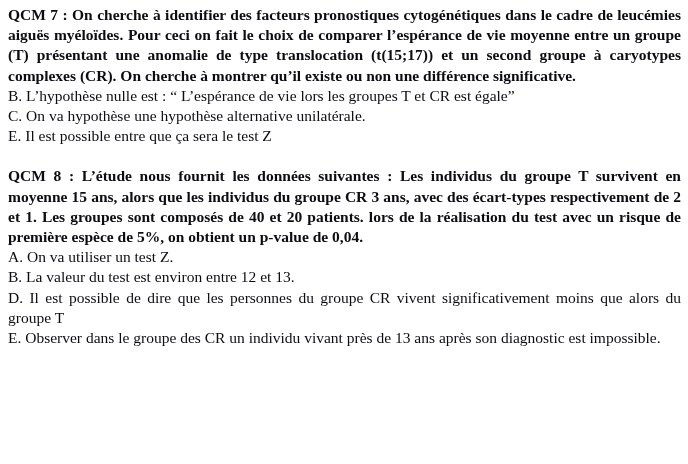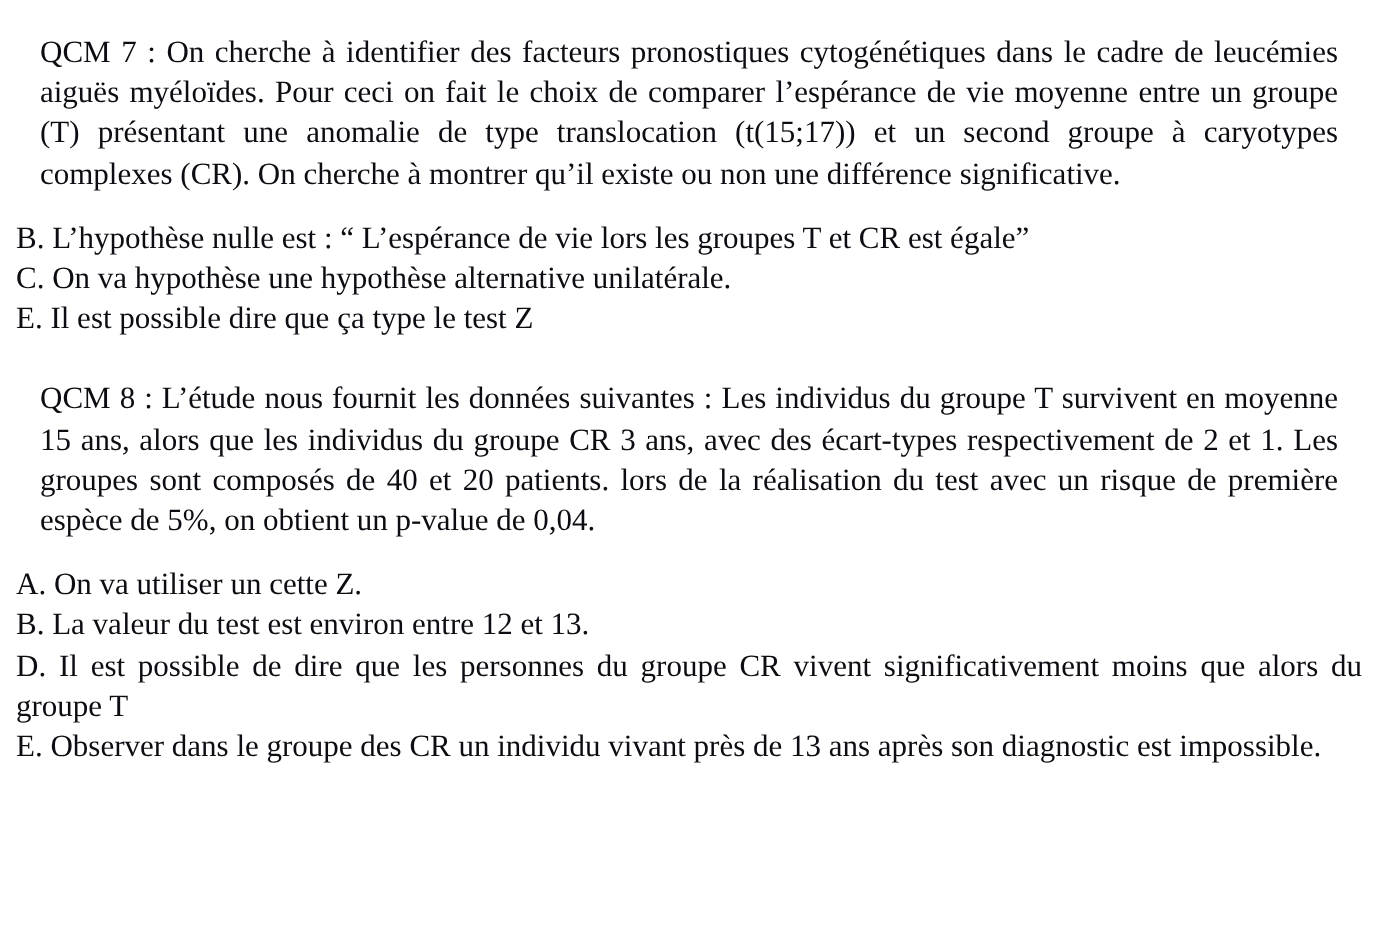--- a/index.html
+++ b/index.html
@@ -14,45 +14,45 @@
     box-sizing: border-box;
     padding: 5px 7px 0 8px;
     background: #ffffff;
     color: #0c0c12;
     font-family: "Liberation Serif", serif;
     font-size: 15.5px;
     line-height: 20.2px;
     overflow: hidden;
   }
   .stem {
-    margin: 12px;
-    font-weight: normal;
+    margin: 0;
+    font-weight: bold;
     text-align: justify;
   }
   .option {
     margin: 0;
     font-weight: normal;
     text-align: justify;
   }
   .question { margin: 0; }
   .question + .question { margin-top: 20px; }
 </style>
 </head>
 <body>
 
 <div class="page">
 
   <section class="question">
     <p class="stem">QCM 7 : On cherche à identifier des facteurs pronostiques cytogénétiques dans le cadre de leucémies aiguës myéloïdes. Pour ceci on fait le choix de comparer l’espérance de vie moyenne entre un groupe (T) présentant une anomalie de type translocation (t(15;17)) et un second groupe à caryotypes complexes (CR). On cherche à montrer qu’il existe ou non une différence significative.</p>
     <p class="option">B. L’hypothèse nulle est : “ L’espérance de vie lors les groupes T et CR est égale”</p>
     <p class="option">C. On va hypothèse une hypothèse alternative unilatérale.</p>
-    <p class="option">E. Il est possible dire que ça type le test Z</p>
+    <p class="option">E. Il est possible entre que ça sera le test Z</p>
   </section>
 
   <section class="question">
     <p class="stem">QCM 8 : L’étude nous fournit les données suivantes : Les individus du groupe T survivent en moyenne 15 ans, alors que les individus du groupe CR 3 ans, avec des écart-types respectivement de 2 et 1. Les groupes sont composés de 40 et 20 patients. lors de la réalisation du test avec un risque de première espèce de 5%, on obtient un p-value de 0,04.</p>
-    <p class="option">A. On va utiliser un cette Z.</p>
+    <p class="option">A. On va utiliser un test Z.</p>
     <p class="option">B. La valeur du test est environ entre 12 et 13.</p>
     <p class="option">D. Il est possible de dire que les personnes du groupe CR vivent significativement moins que alors du groupe T</p>
     <p class="option">E. Observer dans le groupe des CR un individu vivant près de 13 ans après son diagnostic est impossible.</p>
   </section>
 
 </div>
 
 </body></html>

